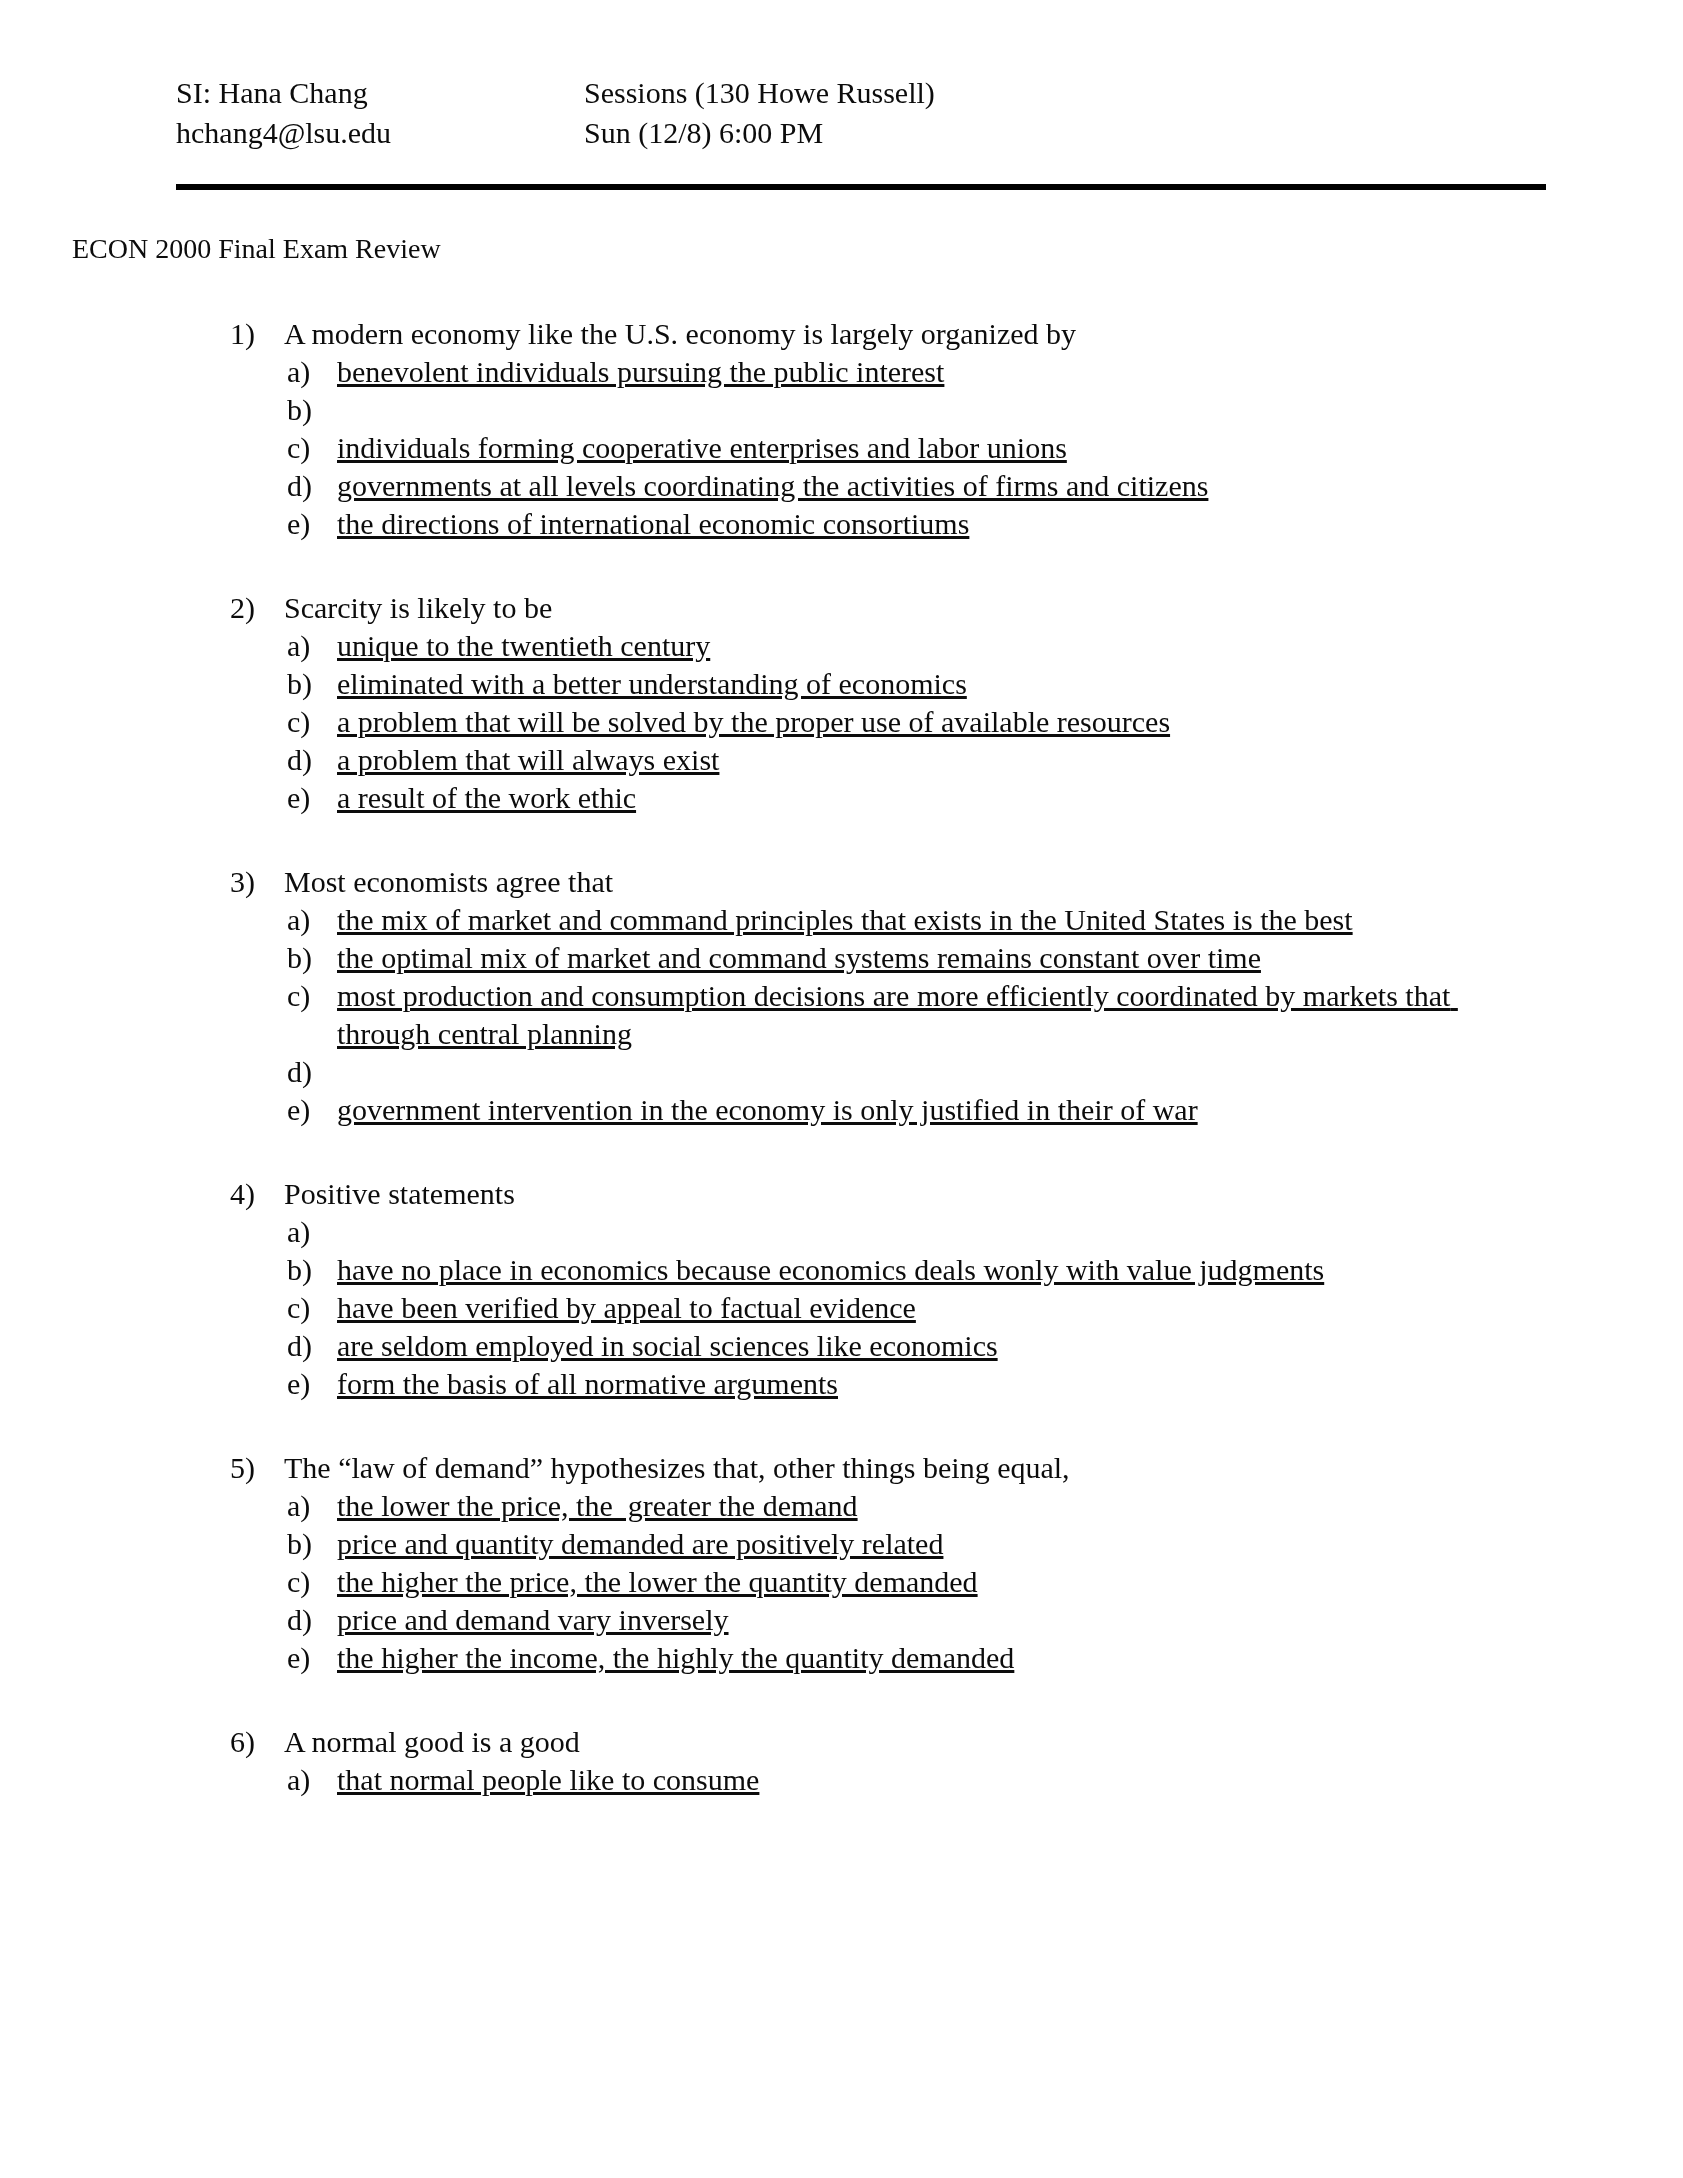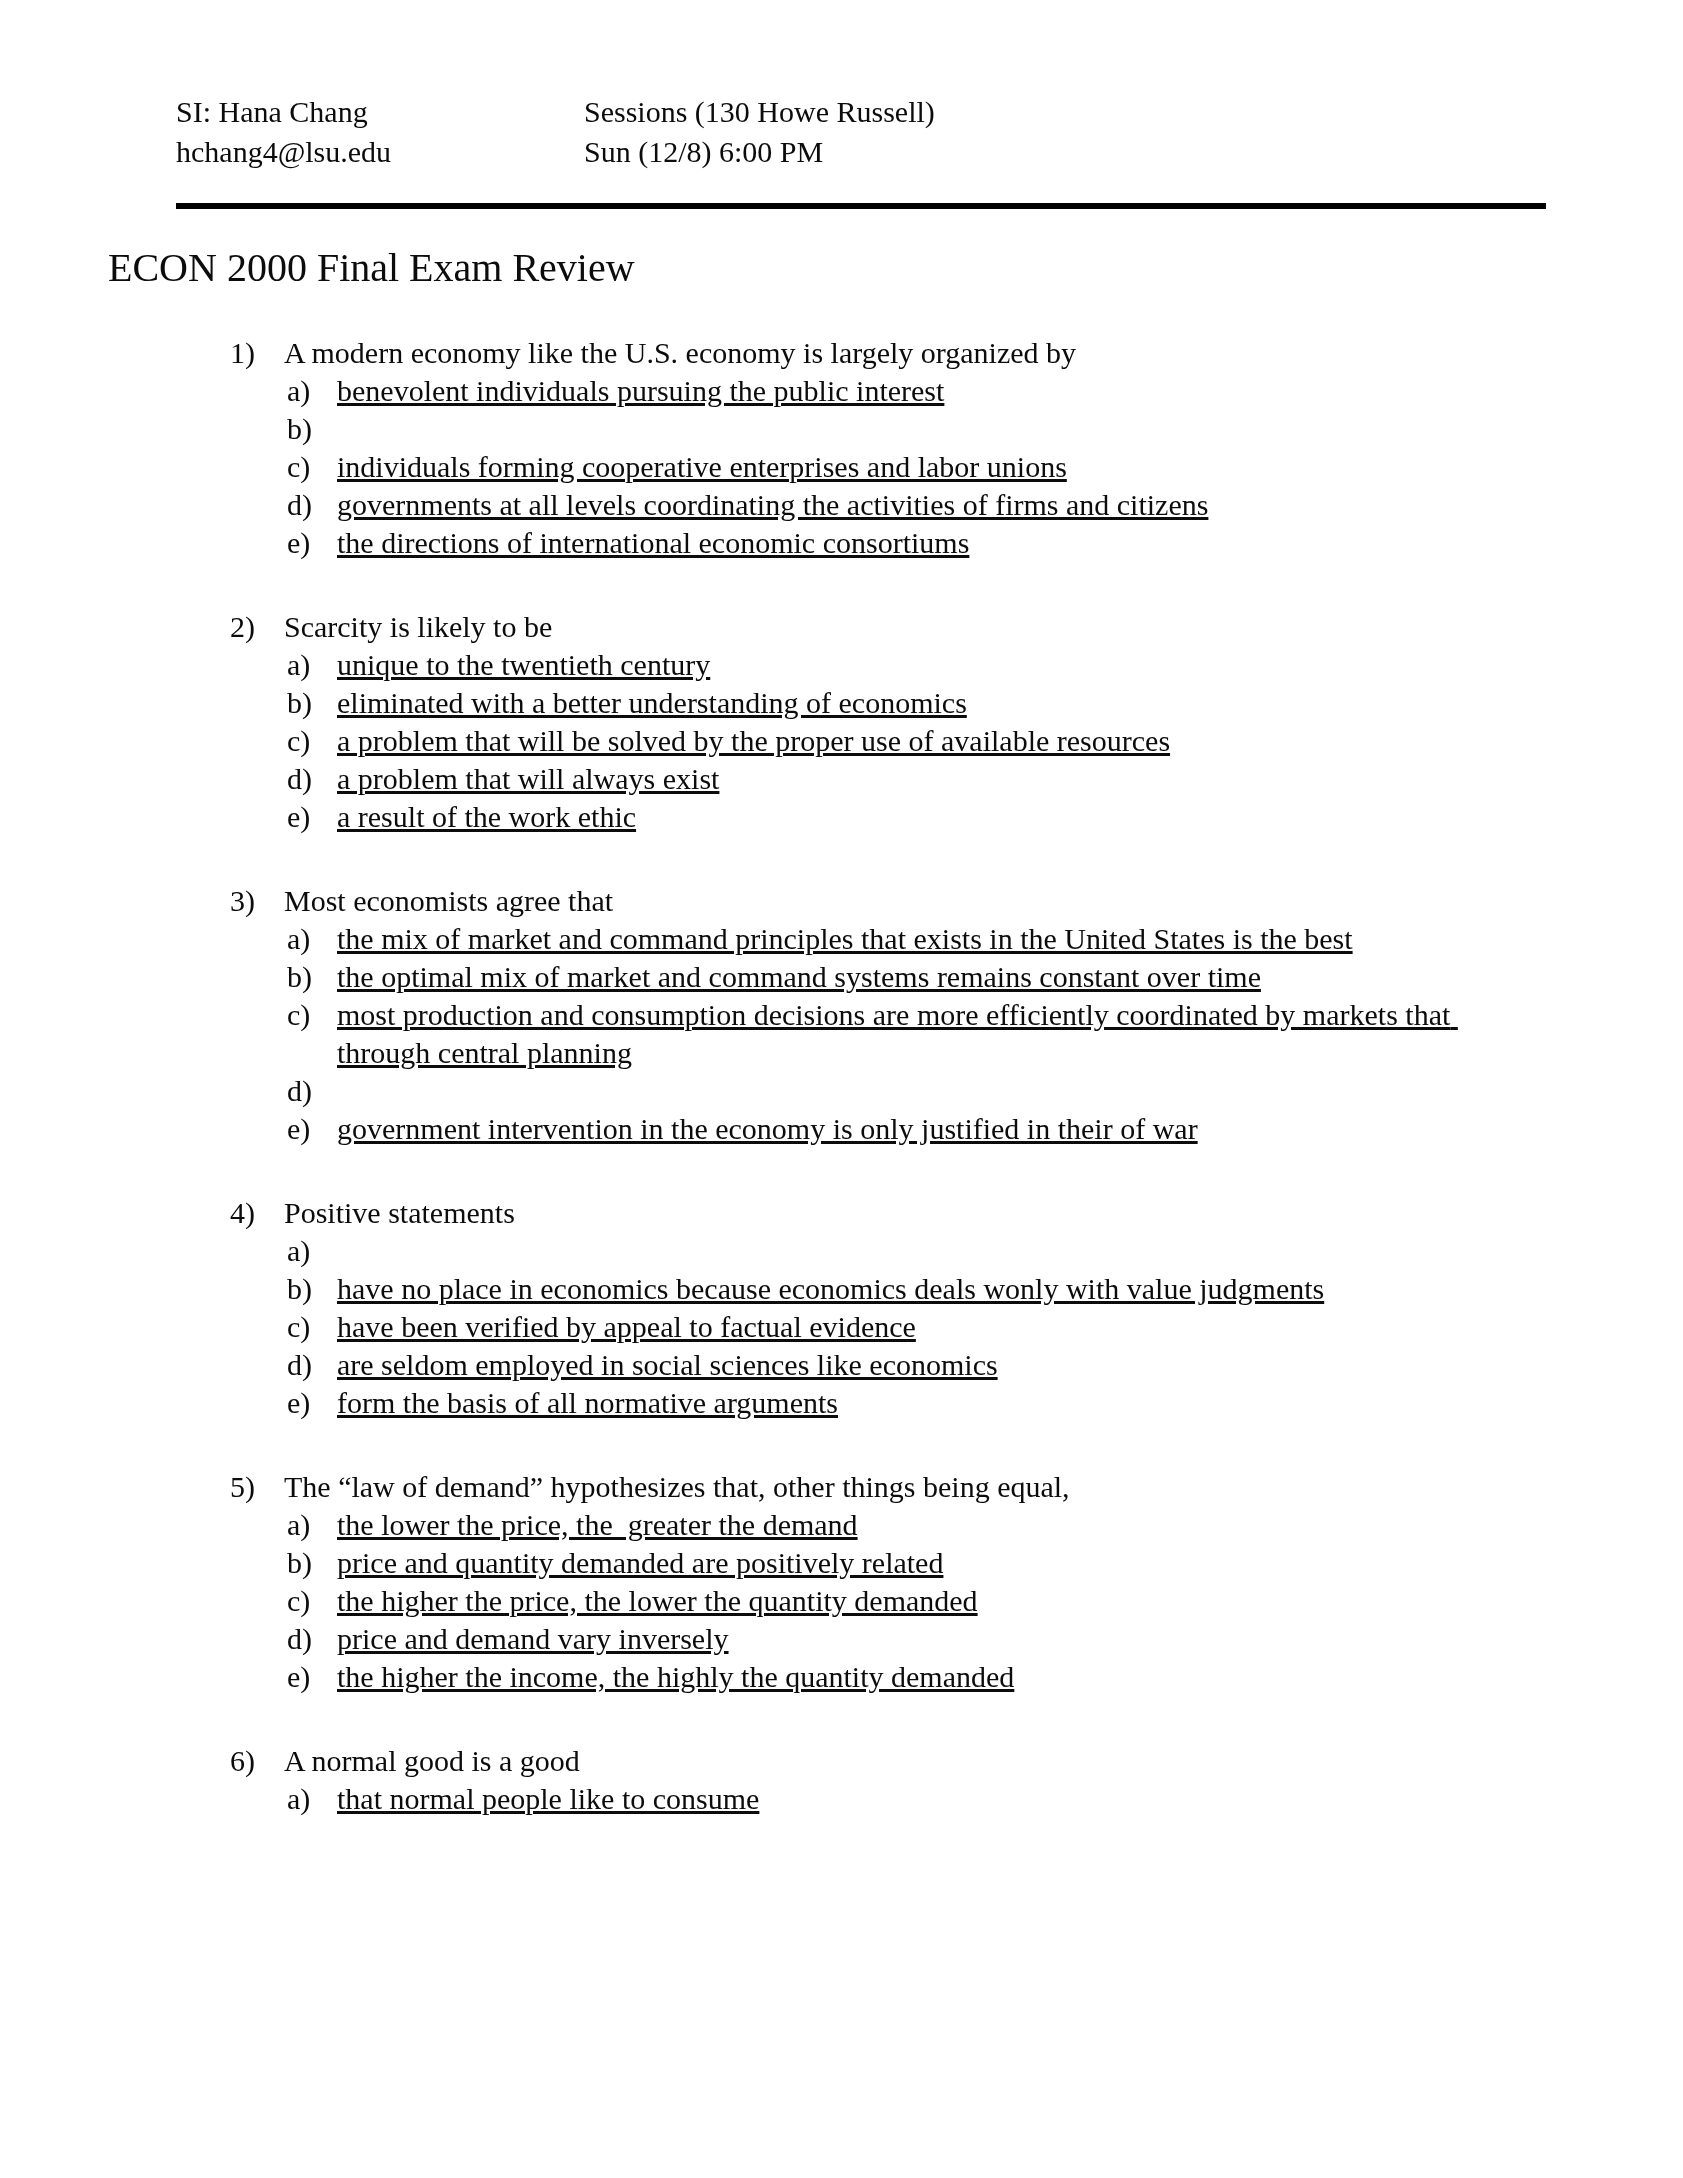--- a/index.html
+++ b/index.html
@@ -8,36 +8,36 @@
     width: 1683px;
     height: 2178px;
     background: #ffffff;
     color: #0c0c0c;
     font-family: "Liberation Serif", "DejaVu Serif", serif;
     overflow: hidden;
   }
   .header {
     display: flex;
     margin-left: 176px;
-    padding-top: 92px;
+    padding-top: 73px;
     font-size: 30px;
     line-height: 40px;
   }
   .header-left { width: 408px; }
   .rule {
     margin-left: 176px;
     margin-top: 31px;
     width: 1370px;
     height: 6px;
     background: #000000;
   }
   .doc-title {
-    margin-left: 108px;
+    margin-left: 72px;
     margin-top: 40px;
-    font-size: 40px;
+    font-size: 28px;
     line-height: 38px;
   }
   .questions {
     margin-left: 230px;
     margin-top: 47px;
     font-size: 30px;
     line-height: 38px;
   }
   .question { margin-bottom: 46px; }
   .q-head { display: flex; }

